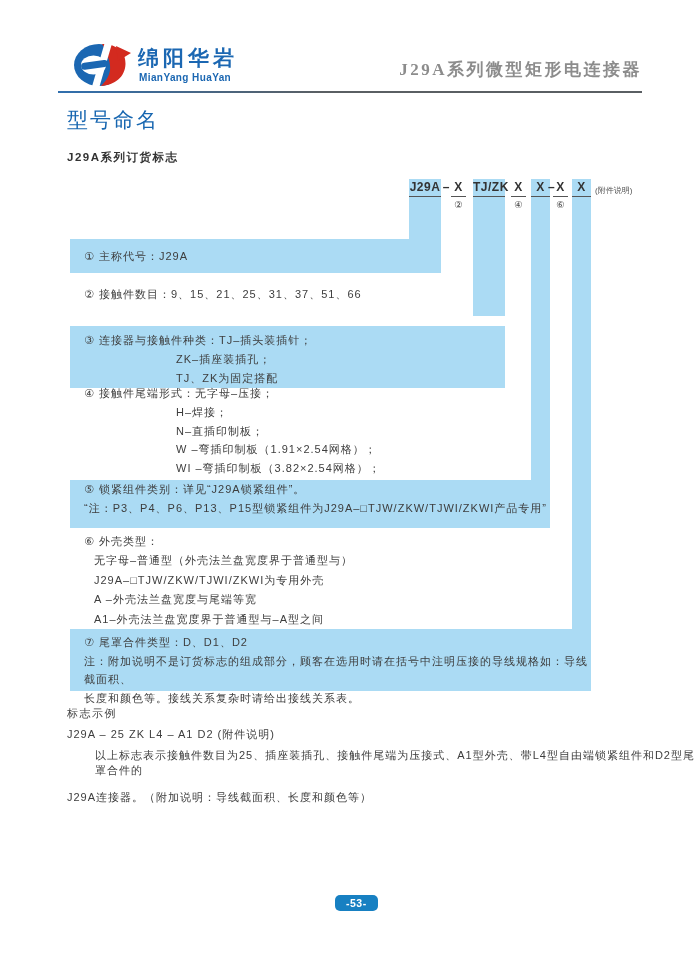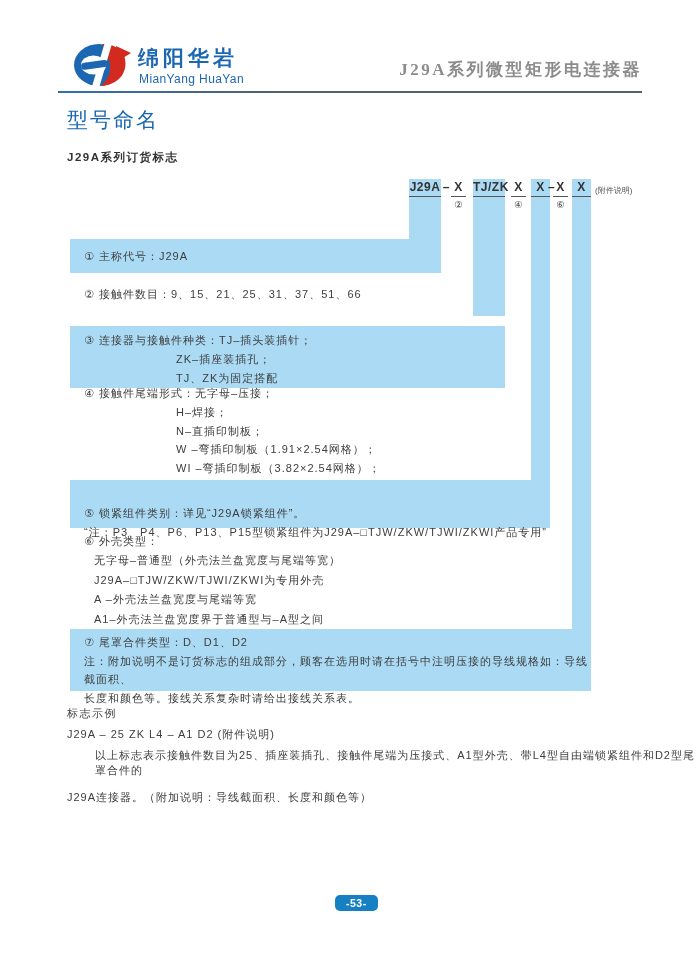--- a/index.html
+++ b/index.html
@@ -3,21 +3,21 @@
 <meta charset="utf-8">
 <style>
   html,body{margin:0;padding:0;background:#fff;}
   .page{position:relative;width:700px;height:956px;background:#ffffff;overflow:hidden;
         font-family:"Liberation Sans","DejaVu Sans",sans-serif;}
 
   
   .logo-svg{position:absolute;left:72px;top:40px;}
   .logo-cn{position:absolute;left:138px;top:44px;font-size:21px;font-weight:bold;
            color:#1b67b2;letter-spacing:4px;}
-  .logo-en{position:absolute;left:139px;top:72px;font-size:12px;font-weight:normal;
+  .logo-en{position:absolute;left:139px;top:72px;font-size:10px;font-weight:bold;
            color:#1b67b2;letter-spacing:0.4px;}
   .doc-title{position:absolute;right:58px;top:58px;font-family:"Liberation Serif","DejaVu Serif",serif;
              font-weight:bold;font-size:17px;color:#8c8c8c;letter-spacing:2.5px;}
   .head-rule{position:absolute;left:58px;right:58px;top:91px;height:2px;
              background:linear-gradient(to right,#306fae,#5a5f63 45%,#5a5f63);}
 
   
   .sec-title{position:absolute;left:67px;top:106px;font-size:21px;font-weight:normal;
              color:#1766b0;letter-spacing:2px;}
   .sec-sub{position:absolute;left:67px;top:150px;font-size:11.5px;font-weight:bold;
@@ -41,21 +41,21 @@
   .col7{left:572px;width:19px;top:197px;height:432px;}
 
   
   .sbox{position:absolute;left:70px;box-sizing:border-box;padding-left:14px;
         font-size:11px;color:#3d3d3d;letter-spacing:1px;}
   .sbox.hl{background:#abdbf4;}
   .b1{top:239px;height:34px;width:371px;line-height:34px;}
   .b2{top:273px;height:43px;width:391px;line-height:43px;}
   .b3{top:316px;height:62px;width:435px;padding-top:5px;line-height:19px;margin-top:10px;}
   .b4{top:378px;height:102px;width:445px;padding-top:6px;line-height:18.8px;}
-  .b5{top:480px;height:48px;width:480px;padding-top:24px;line-height:19px;}
+  .b5{top:480px;height:48px;width:480px;padding-top:0;line-height:19px;}
   .b6{top:528px;height:101px;width:500px;padding-top:4px;line-height:19.4px;}
   .b7{top:629px;height:62px;width:521px;padding-top:4px;line-height:18.5px;}
   .ind-lg{margin-left:92px;}
   .ind-sm{margin-left:10px;}
 
   
   .ex-title{position:absolute;left:67px;top:706px;font-size:11px;color:#3d3d3d;letter-spacing:1.5px;}
   .ex-code{position:absolute;left:67px;top:727px;font-size:11px;color:#3d3d3d;letter-spacing:1px;}
   .ex-d1{position:absolute;left:95px;top:748px;font-size:11px;color:#3d3d3d;letter-spacing:1px;}
   .ex-d2{position:absolute;left:67px;top:767px;font-size:11px;color:#3d3d3d;letter-spacing:1px;margin-top:23px;}
@@ -132,21 +132,21 @@
     <div class="ind-lg">WI –弯插印制板（3.82×2.54网格）；</div>
   </div>
 
   <div class="sbox hl b5">
     <div>⑤ 锁紧组件类别：详见“J29A锁紧组件”。</div>
     <div>“注：P3、P4、P6、P13、P15型锁紧组件为J29A–□TJW/ZKW/TJWI/ZKWI产品专用”</div>
   </div>
 
   <div class="sbox b6">
     <div>⑥ 外壳类型：</div>
-    <div class="ind-sm">无字母–普通型（外壳法兰盘宽度与尾端等宽）</div>
+    <div class="ind-sm">无字母–普通型（外壳法兰盘宽度界于普通型与）</div>
     <div class="ind-sm">J29A–□TJW/ZKW/TJWI/ZKWI为专用外壳</div>
     <div class="ind-sm">A –外壳法兰盘宽度与尾端等宽</div>
     <div class="ind-sm">A1–外壳法兰盘宽度界于普通型与–A型之间</div>
   </div>
 
   <div class="sbox hl b7">
     <div>⑦ 尾罩合件类型：D、D1、D2</div>
     <div>注：附加说明不是订货标志的组成部分，顾客在选用时请在括号中注明压接的导线规格如：导线截面积、</div>
     <div>长度和颜色等。接线关系复杂时请给出接线关系表。</div>
   </div>

